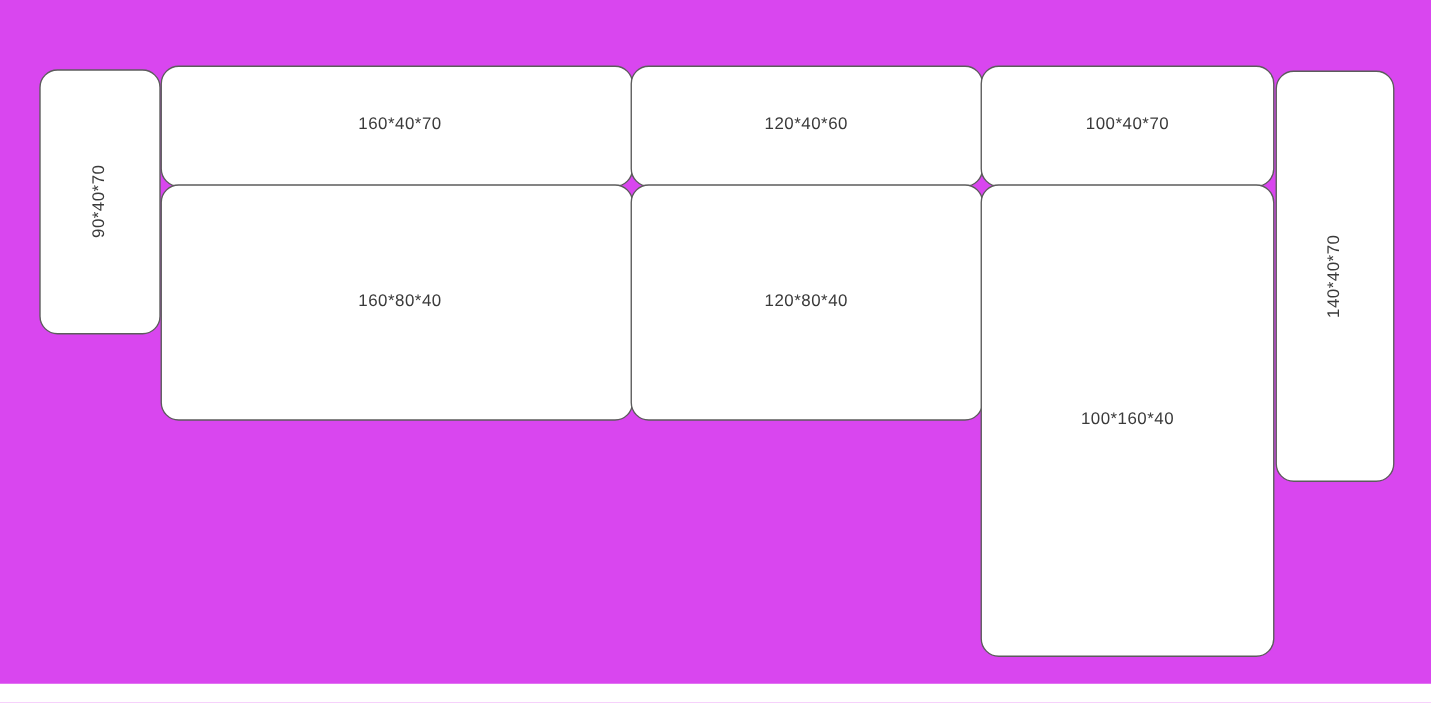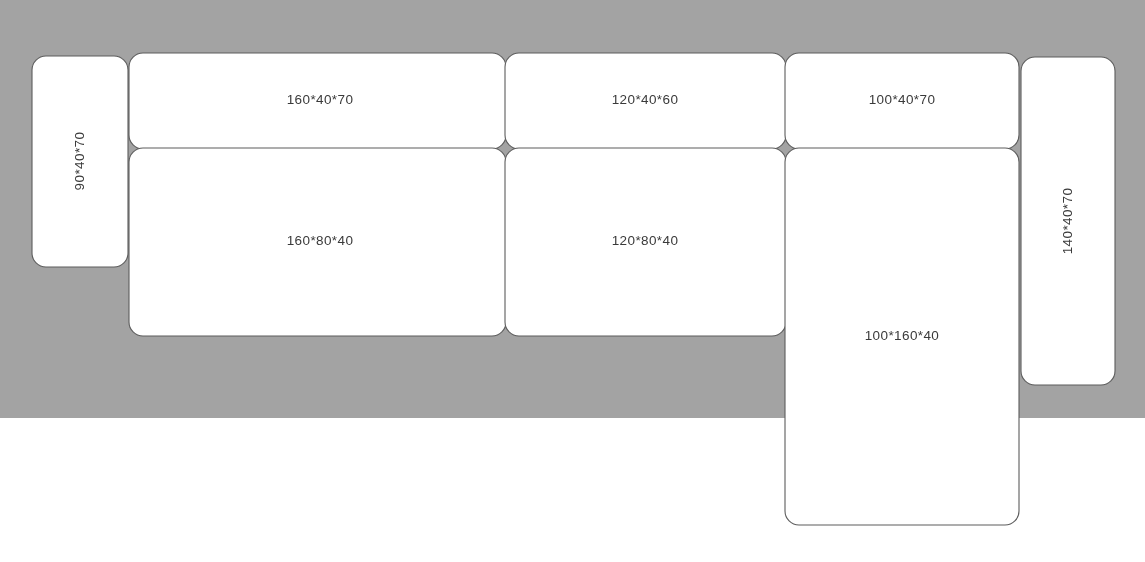--- a/index.html
+++ b/index.html
@@ -10,22 +10,22 @@
   }
   body {
     width: 1145px;
     height: 562px;
     font-family: "Liberation Sans", "DejaVu Sans", sans-serif;
     overflow: hidden;
   }
   #diagram-root {
     position: relative;
     width: 1145px;
-    height: 418px;
-    background: #a3a3a3;
+    height: 547px;
+    background: #d946ef;
     text-align: right;
   }
   svg.module-canvas {
     position: absolute;
     top: 0;
     left: 0;
     width: 1145px;
     height: 562px;
     display: block;
   }

